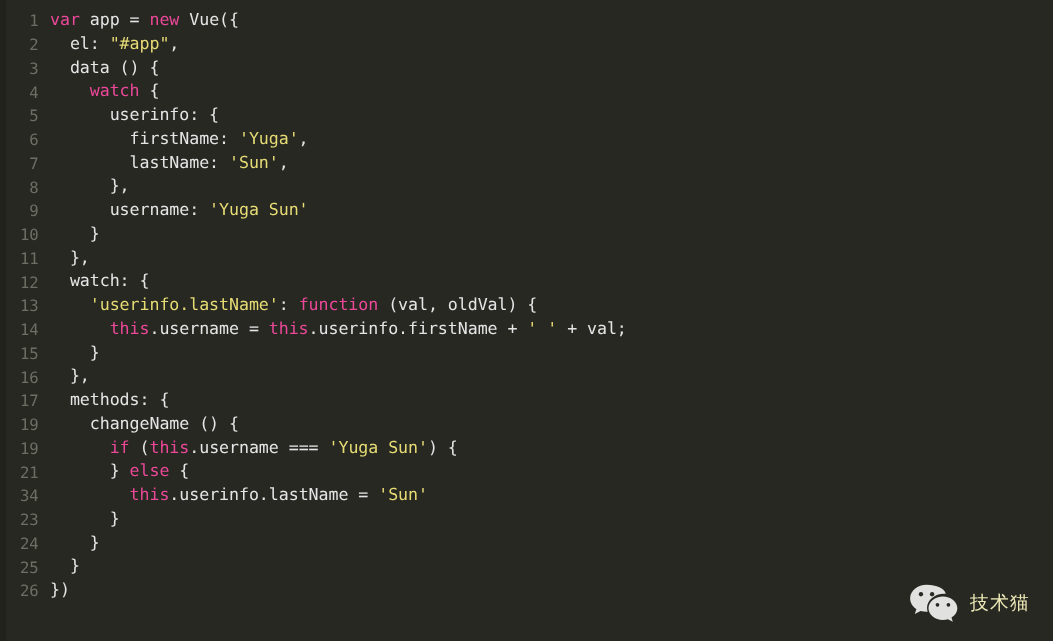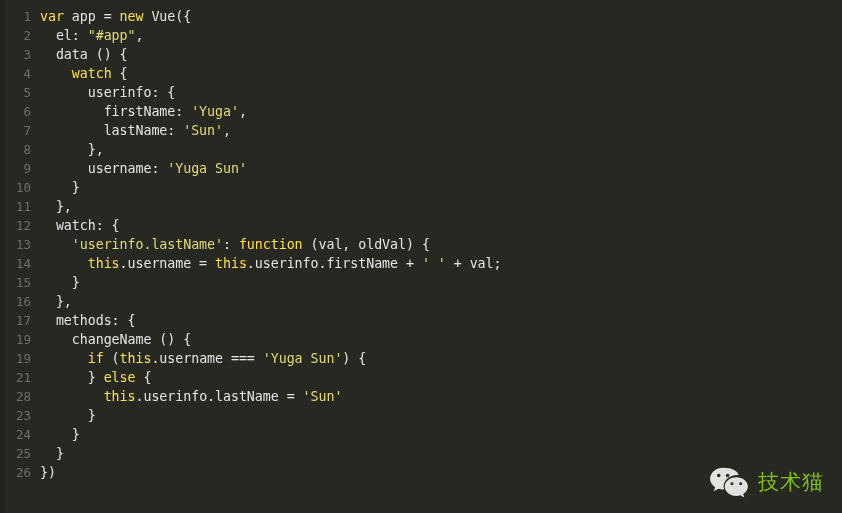--- a/index.html
+++ b/index.html
@@ -37,34 +37,34 @@
   }
   td.code{
     padding:0;
     color:#f8f8f2;
     font-size:13.3px;
     line-height:19px;
     vertical-align:top;
     white-space:pre;
     letter-spacing:-0.05px;
   }
-  .tok-kw{color:#fde047;}
+  .tok-kw{color:#ec4899;}
   .tok-str{color:#e6db74;}
   .tok-txt{color:#e5e5e5;}
   .watermark{
     position:absolute;
     right:18px;bottom:14px;
     display:flex;align-items:center;gap:9px;
     opacity:0.93;
   }
   .wm-logo{width:40px;height:33px;display:block;}
   .wm-text{
     font-family:"DejaVu Sans","Liberation Sans",sans-serif;
-    font-size:21px;
-    color:#84cc16;
+    font-size:15px;
+    color:#fef9c3;
     letter-spacing:1px;
     line-height:1;
   }
 </style>
 </head>
 <body>
 
 <div id="root">
 
   <div class="edge-strip"></div>
@@ -146,21 +146,21 @@
           </tr>
           <tr>
             <td class="gutter">19</td>
             <td class="code"><span class="tok-txt">      </span><span class="tok-kw">if</span><span class="tok-txt"> (</span><span class="tok-kw">this</span><span class="tok-txt">.username === </span><span class="tok-str">'Yuga Sun'</span><span class="tok-txt">) {</span></td>
           </tr>
           <tr>
             <td class="gutter">21</td>
             <td class="code"><span class="tok-txt">      } </span><span class="tok-kw">else</span><span class="tok-txt"> {</span></td>
           </tr>
           <tr>
-            <td class="gutter">28</td>
+            <td class="gutter">34</td>
             <td class="code"><span class="tok-txt">        </span><span class="tok-kw">this</span><span class="tok-txt">.userinfo.lastName = </span><span class="tok-str">'Sun'</span></td>
           </tr>
           <tr>
             <td class="gutter">23</td>
             <td class="code"><span class="tok-txt">      }</span></td>
           </tr>
           <tr>
             <td class="gutter">24</td>
             <td class="code"><span class="tok-txt">    }</span></td>
           </tr>

